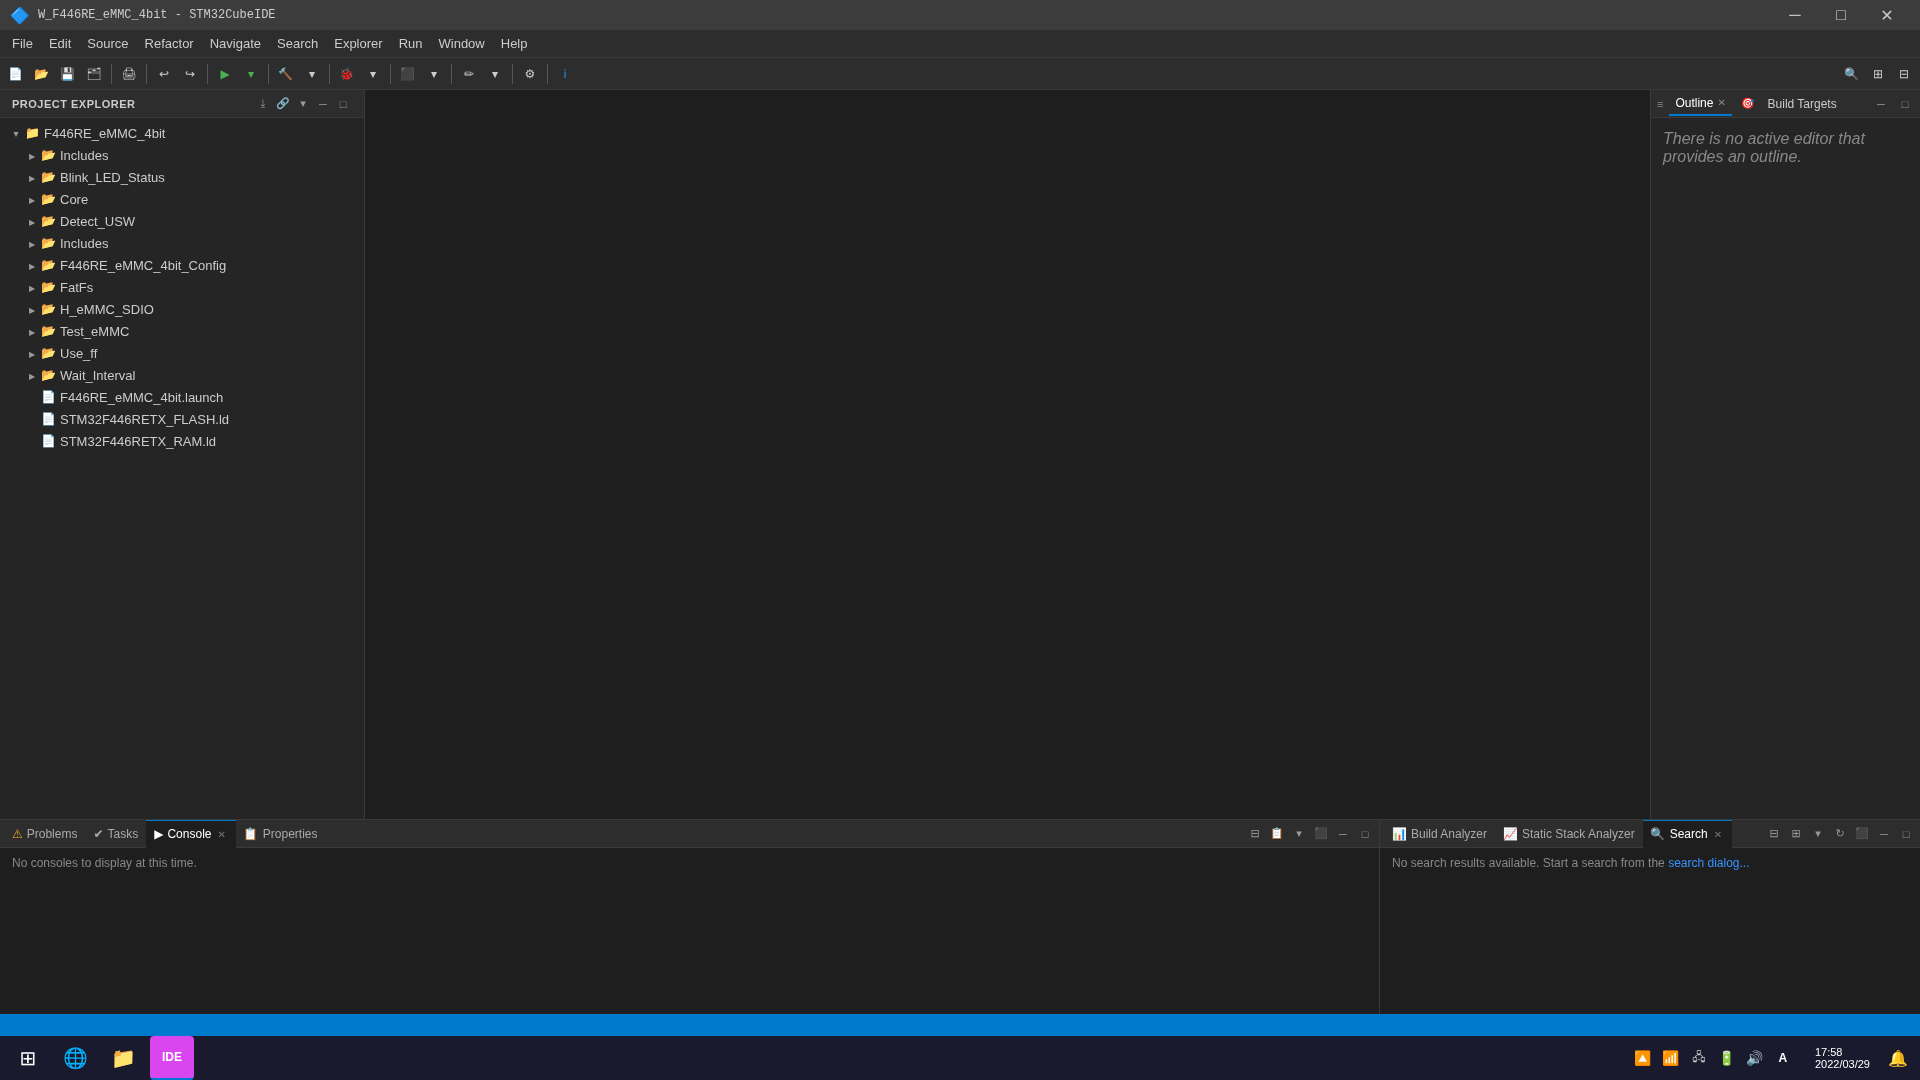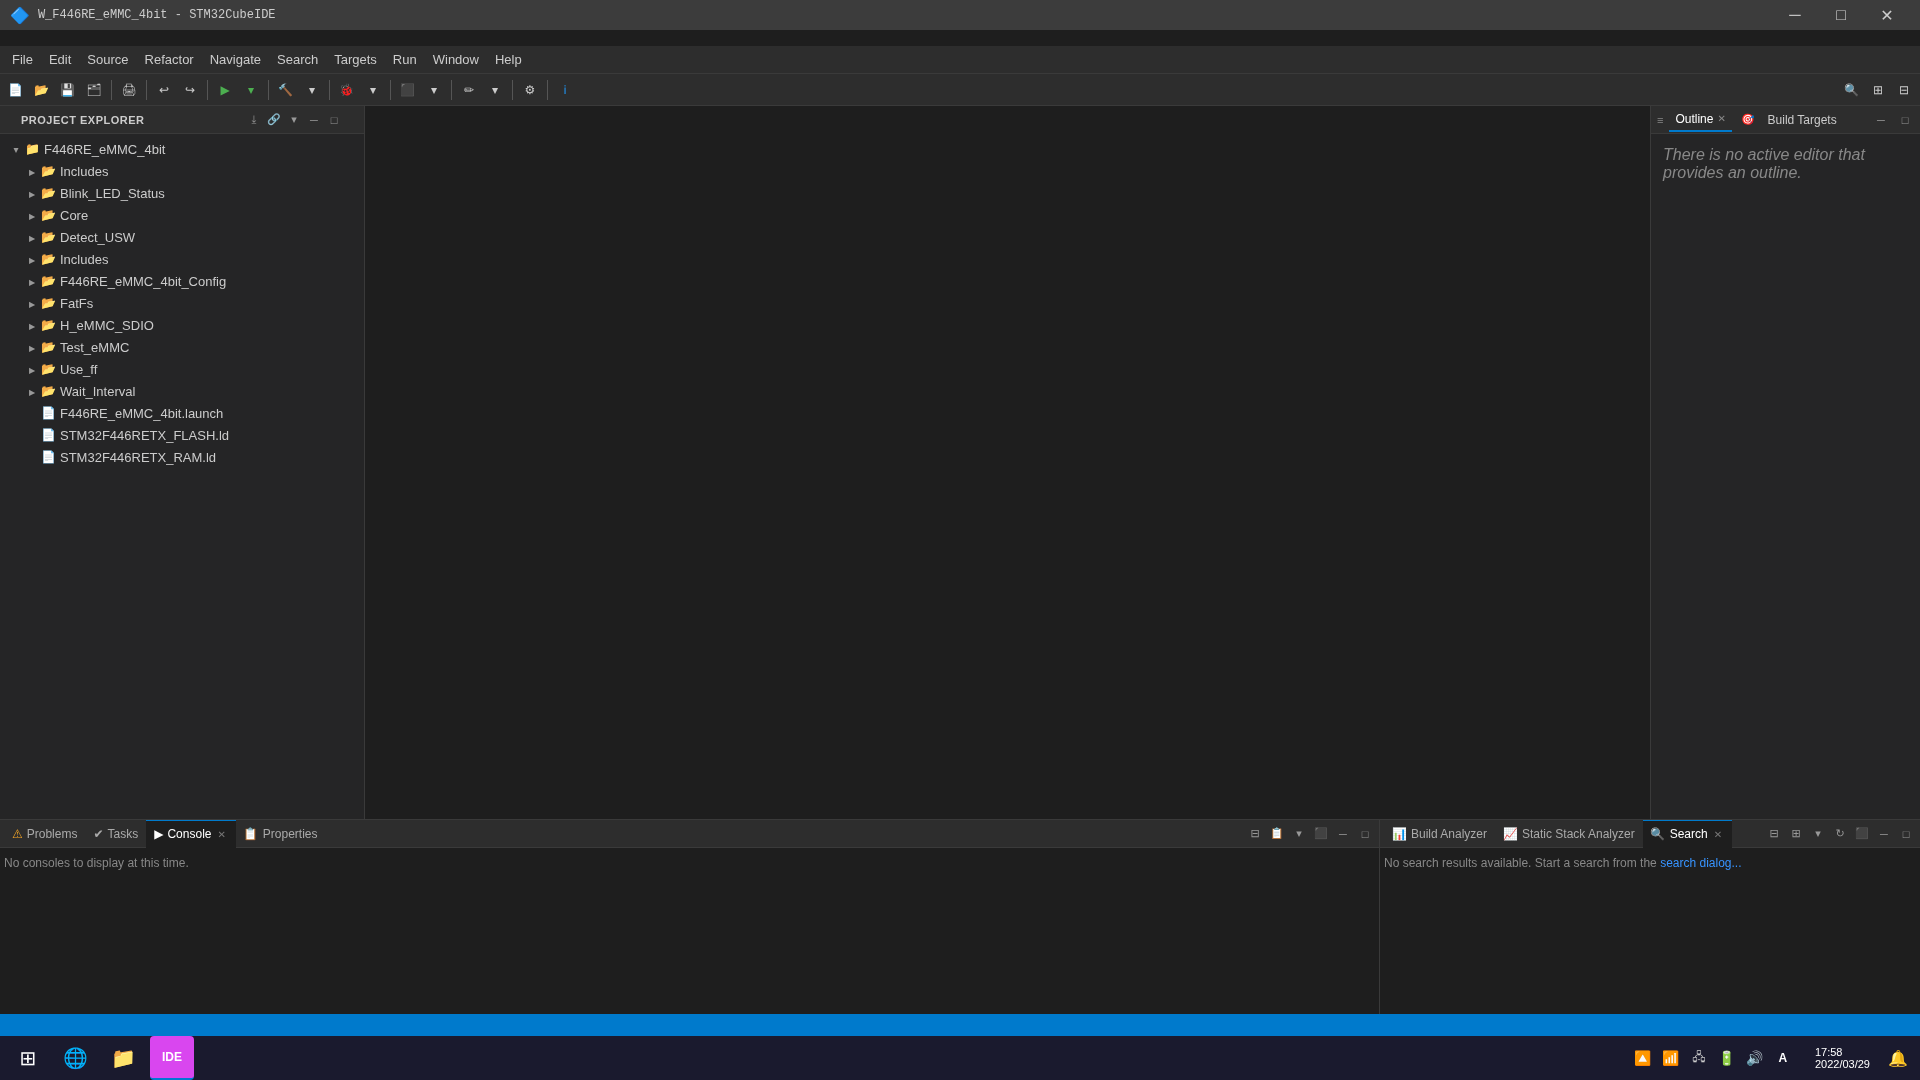--- a/index.html
+++ b/index.html
@@ -52,21 +52,20 @@
 
     
     .menu-bar {
       height: 28px;
       background: #2d2d2d;
       display: flex;
       align-items: center;
       padding: 0 4px;
       flex-shrink: 0;
       border-bottom: 1px solid #3a3a3a;
-      margin-top: 16px;
     }
     .menu-item {
       padding: 4px 8px;
       cursor: pointer;
       font-size: 13px;
       color: #cccccc;
       height: 28px;
       display: flex;
       align-items: center;
     }
@@ -114,21 +113,21 @@
       display: flex;
       flex-direction: column;
       border-right: 1px solid #3a3a3a;
       flex-shrink: 0;
     }
     .panel-header {
       height: 28px;
       background: #2d2d2d;
       display: flex;
       align-items: center;
-      padding: 0 21px;
+      padding: 0 12px;
       border-bottom: 1px solid #3a3a3a;
       justify-content: space-between;
     }
     .panel-title {
       font-size: 11px;
       color: #cccccc;
       font-weight: 600;
       text-transform: uppercase;
       letter-spacing: 0.5px;
     }
@@ -312,21 +311,21 @@
       height: 20px;
       display: flex;
       align-items: center;
       justify-content: center;
       cursor: pointer;
       font-size: 11px;
       color: #999;
     }
     .bottom-content {
       flex: 1;
-      padding: 8px 4px;
+      padding: 8px 12px;
       font-size: 12px;
       color: #888;
     }
     .search-link {
       color: #3794ff;
       text-decoration: none;
       cursor: pointer;
     }
 
     
@@ -450,21 +449,21 @@
   </div>
 </div>
 
 <div class="menu-bar">
   <div class="menu-item">File</div>
   <div class="menu-item">Edit</div>
   <div class="menu-item">Source</div>
   <div class="menu-item">Refactor</div>
   <div class="menu-item">Navigate</div>
   <div class="menu-item">Search</div>
-  <div class="menu-item">Targets</div>
+  <div class="menu-item">Explorer</div>
   <div class="menu-item">Run</div>
   <div class="menu-item">Window</div>
   <div class="menu-item">Help</div>
 </div>
 
 <div class="toolbar">
   <div class="toolbar-btn" title="New">📄</div>
   <div class="toolbar-btn" title="Open">📂</div>
   <div class="toolbar-btn" title="Save">💾</div>
   <div class="toolbar-btn" title="Save All">🗂</div>

